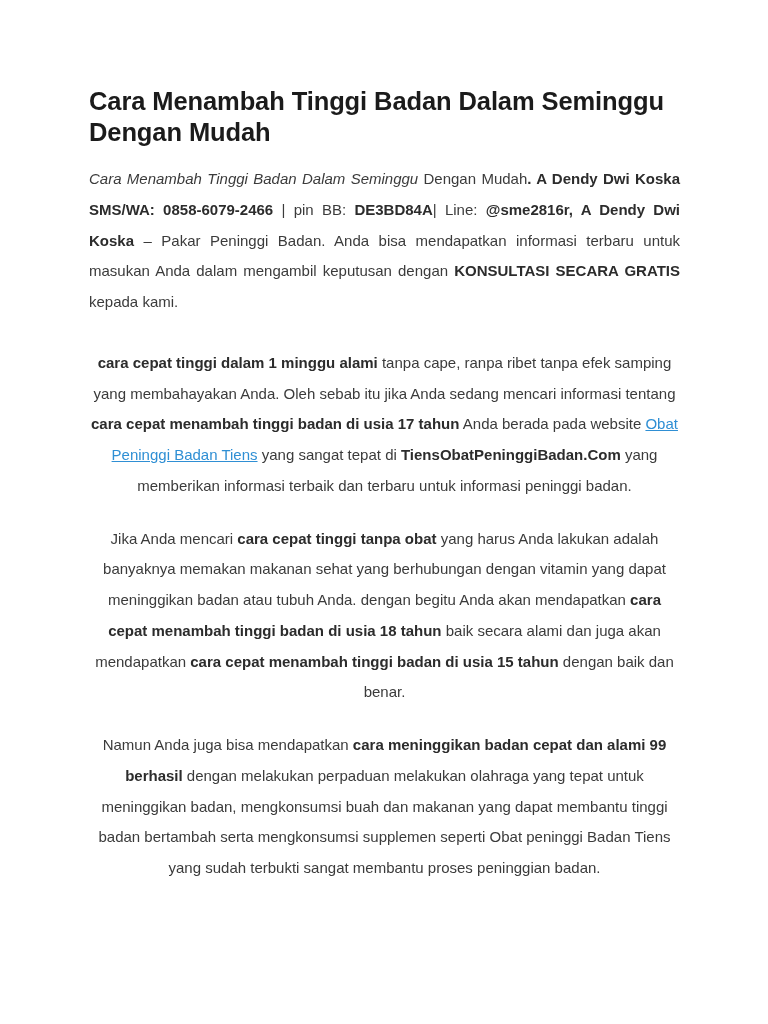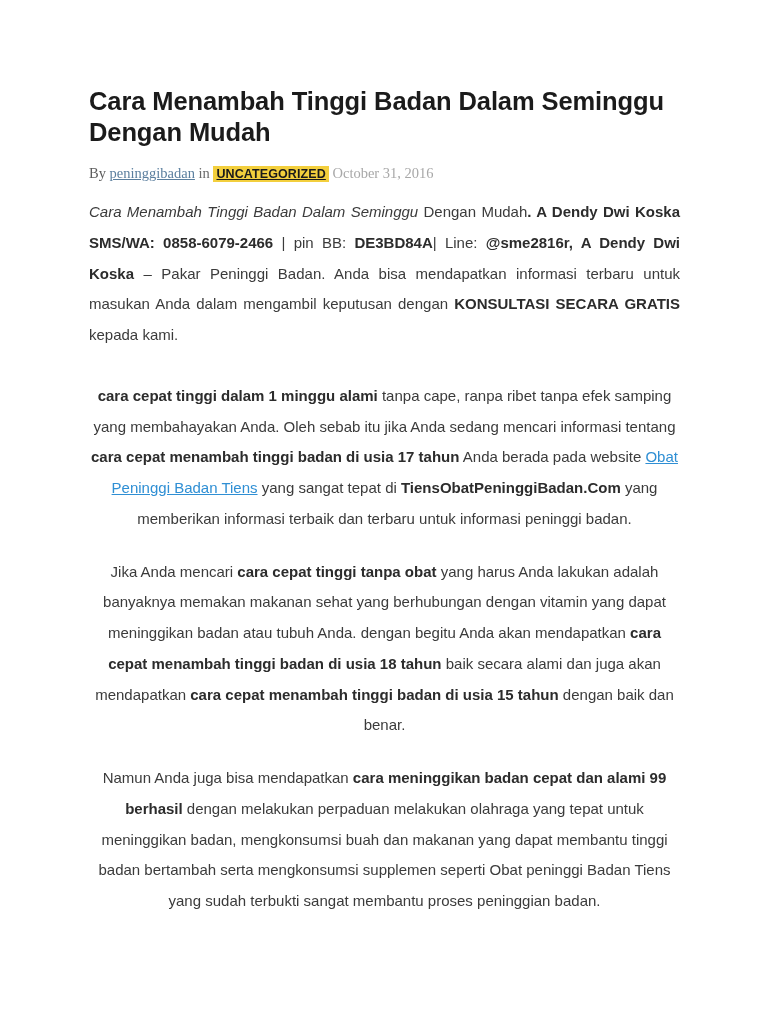--- a/index.html
+++ b/index.html
@@ -89,27 +89,20 @@
     cursor: pointer;
   }
 </style>
 </head>
 <body>
 
 <div class="page">
 
   <h1 class="article-title">Cara Menambah Tinggi Badan Dalam Seminggu Dengan Mudah</h1>
 
-  <div class="byline">
-    <span class="by-word">By</span>
-    <span class="author-link">peninggibadan</span>
-    <span class="in-word">in</span>
-    <span class="category-badge">UNCATEGORIZED</span>
-    <span class="post-date">October 31, 2016</span>
-  </div>
 
   <p class="body-para justified"><span class="i">Cara Menambah Tinggi Badan Dalam Seminggu</span><span> Dengan Mudah</span><span class="b">. A Dendy Dwi Koska SMS/WA: </span><span class="b">0858-6079-2466</span><span> | pin BB: </span><span class="b">DE3BD84A</span><span>| Line: </span><span class="b">@sme2816r, A Dendy Dwi Koska</span><span> – Pakar Peninggi Badan.  Anda bisa mendapatkan informasi terbaru untuk masukan Anda dalam mengambil keputusan dengan </span><span class="b">KONSULTASI SECARA GRATIS</span><span> kepada kami.</span></p>
 
   <p class="body-para left"><span class="b">cara cepat tinggi dalam 1 minggu alami</span><span> tanpa cape, ranpa ribet tanpa efek samping yang membahayakan Anda. Oleh sebab itu jika Anda sedang mencari informasi tentang </span><span class="b">cara cepat menambah tinggi badan di usia 17 tahun</span><span> Anda berada pada website </span><span class="body-link">Obat Peninggi Badan Tiens</span><span> yang sangat tepat di </span><span class="b">TiensObatPeninggiBadan.Com</span><span> yang memberikan informasi terbaik dan terbaru untuk informasi peninggi badan.</span></p>
 
   <p class="body-para left"><span>Jika Anda mencari </span><span class="b">cara cepat tinggi tanpa obat</span><span> yang harus Anda lakukan adalah banyaknya memakan makanan sehat yang berhubungan dengan vitamin yang dapat meninggikan badan atau tubuh Anda. dengan begitu Anda akan mendapatkan </span><span class="b">cara cepat menambah tinggi badan di usia 18 tahun</span><span> baik secara alami dan juga akan mendapatkan </span><span class="b">cara cepat menambah tinggi badan di usia 15 tahun</span><span> dengan baik dan benar.</span></p>
 
   <p class="body-para left"><span>Namun Anda juga bisa mendapatkan </span><span class="b">cara meninggikan badan cepat dan alami 99 berhasil</span><span> dengan melakukan perpaduan melakukan olahraga yang tepat untuk meninggikan badan, mengkonsumsi buah dan makanan yang dapat membantu tinggi badan bertambah serta mengkonsumsi supplemen seperti Obat peninggi Badan Tiens yang sudah terbukti sangat membantu proses peninggian badan.</span></p>
 
 </div>

